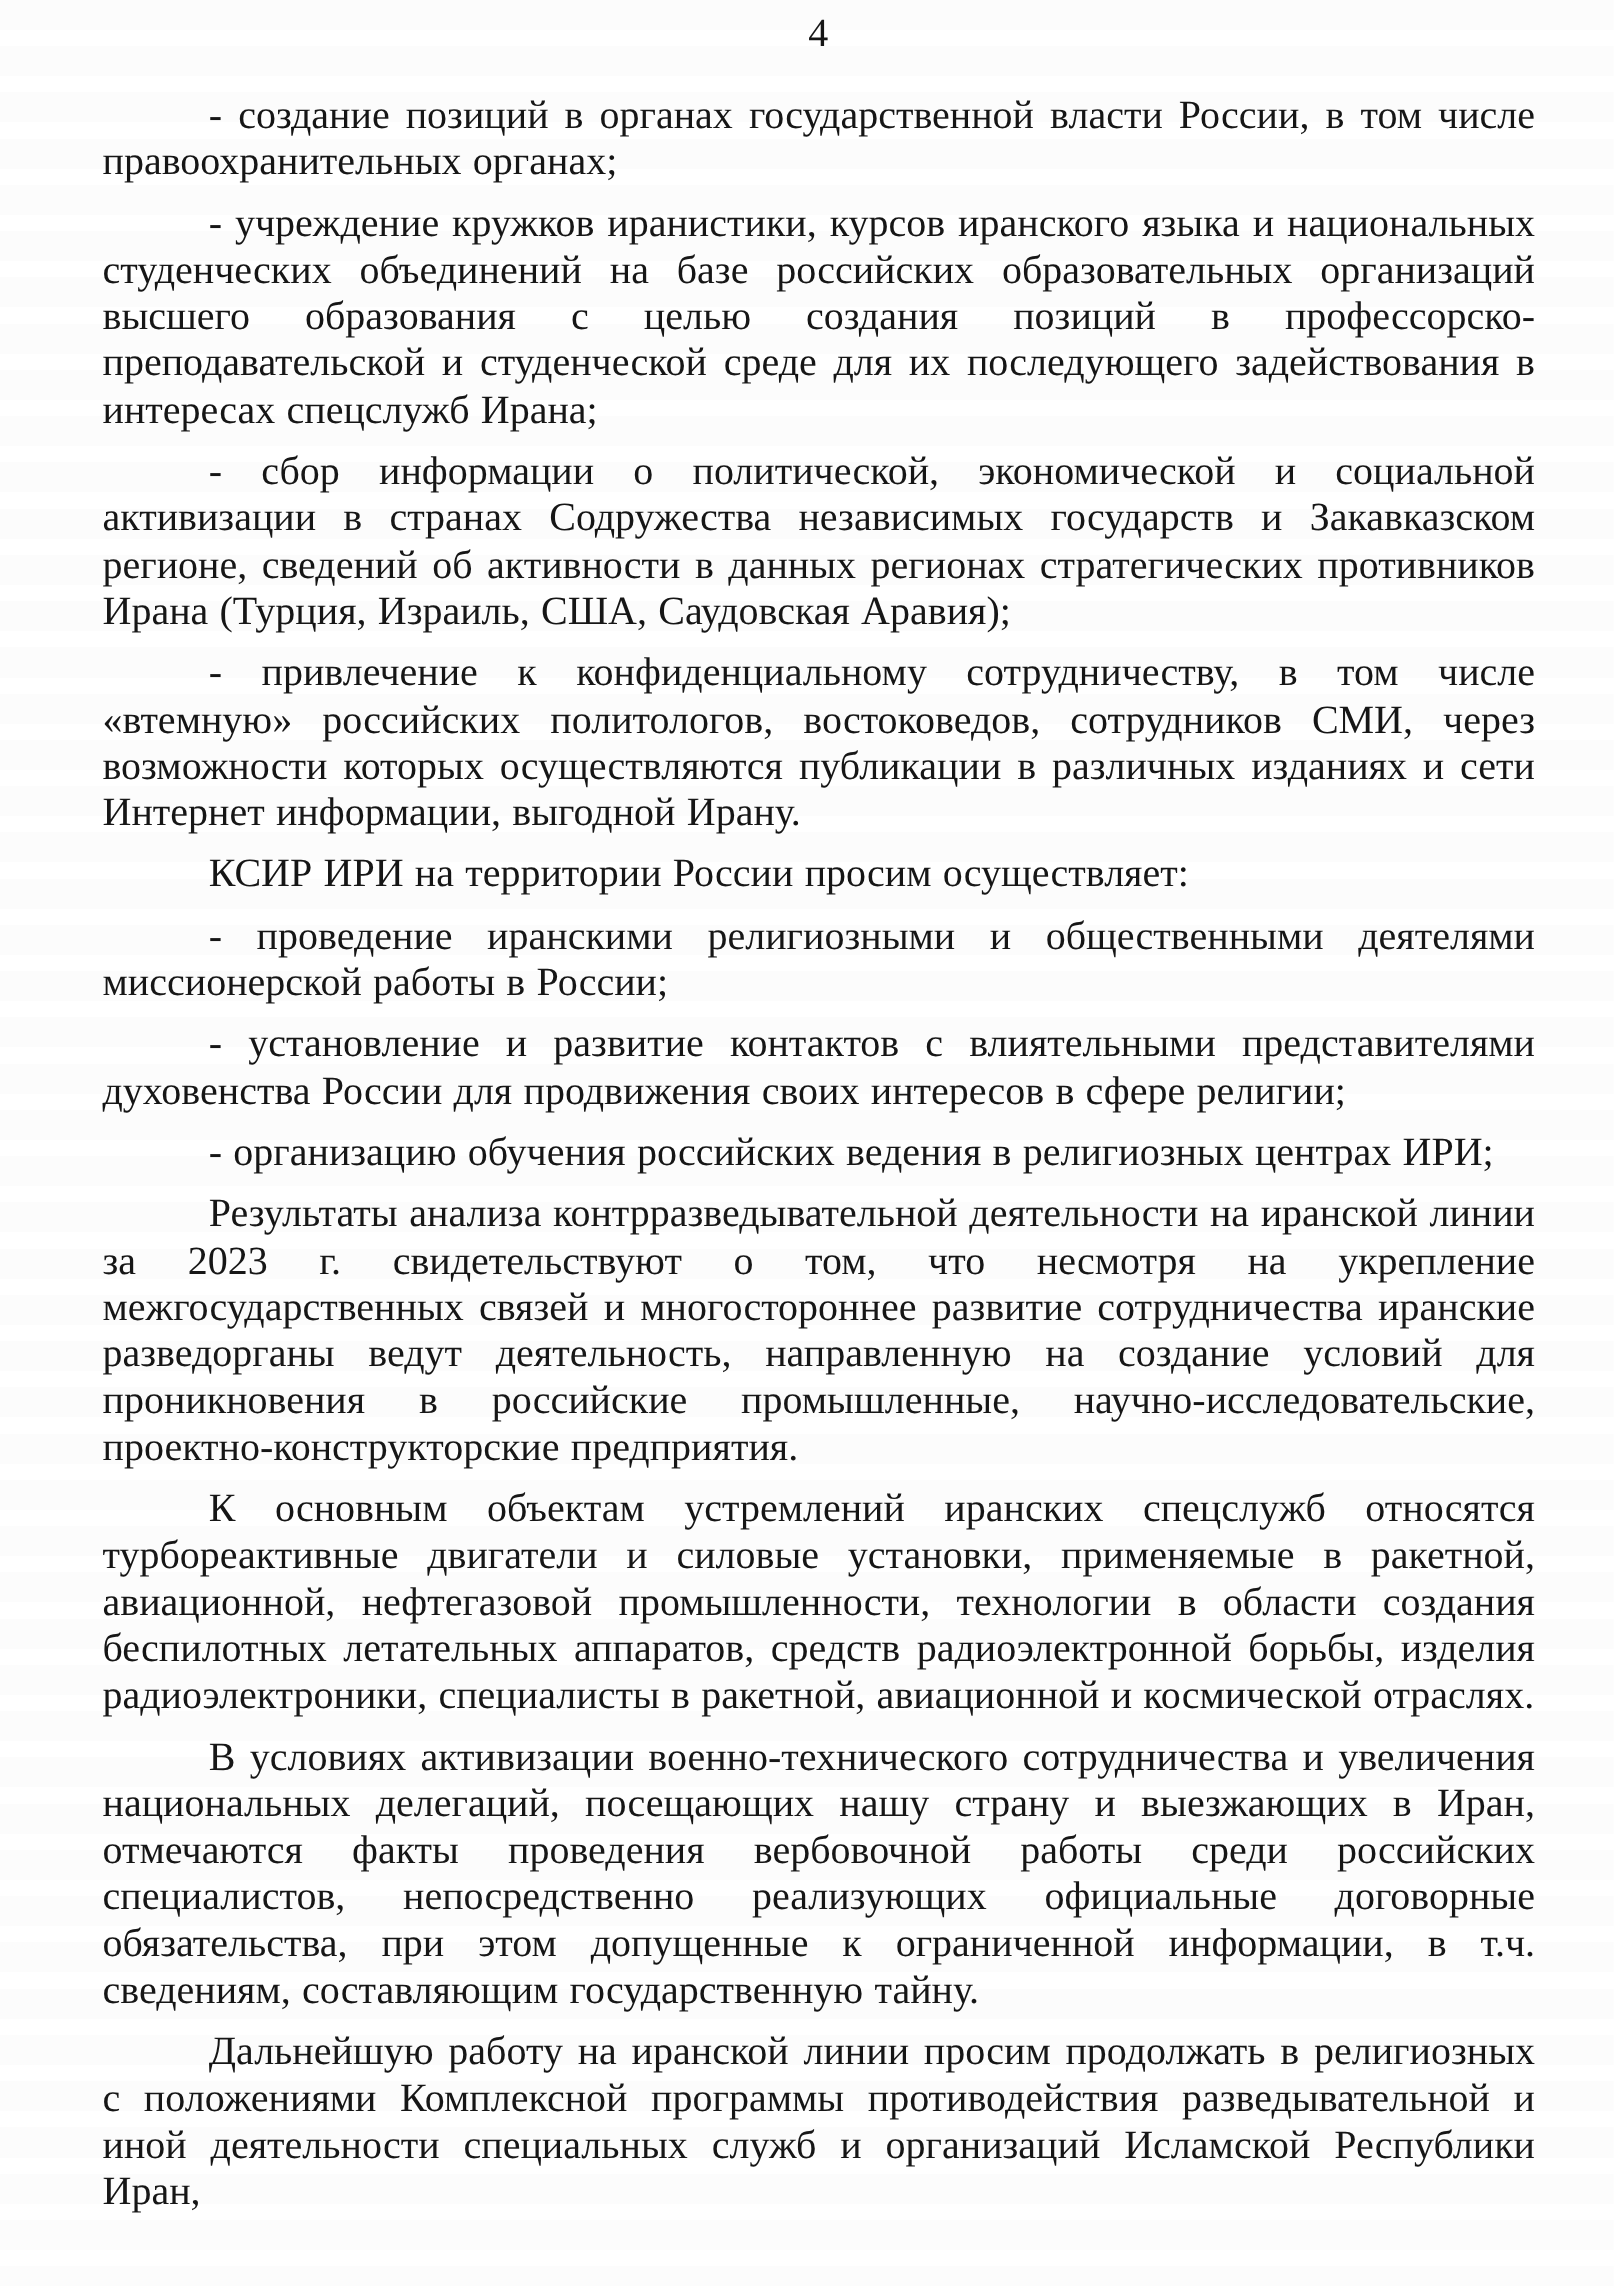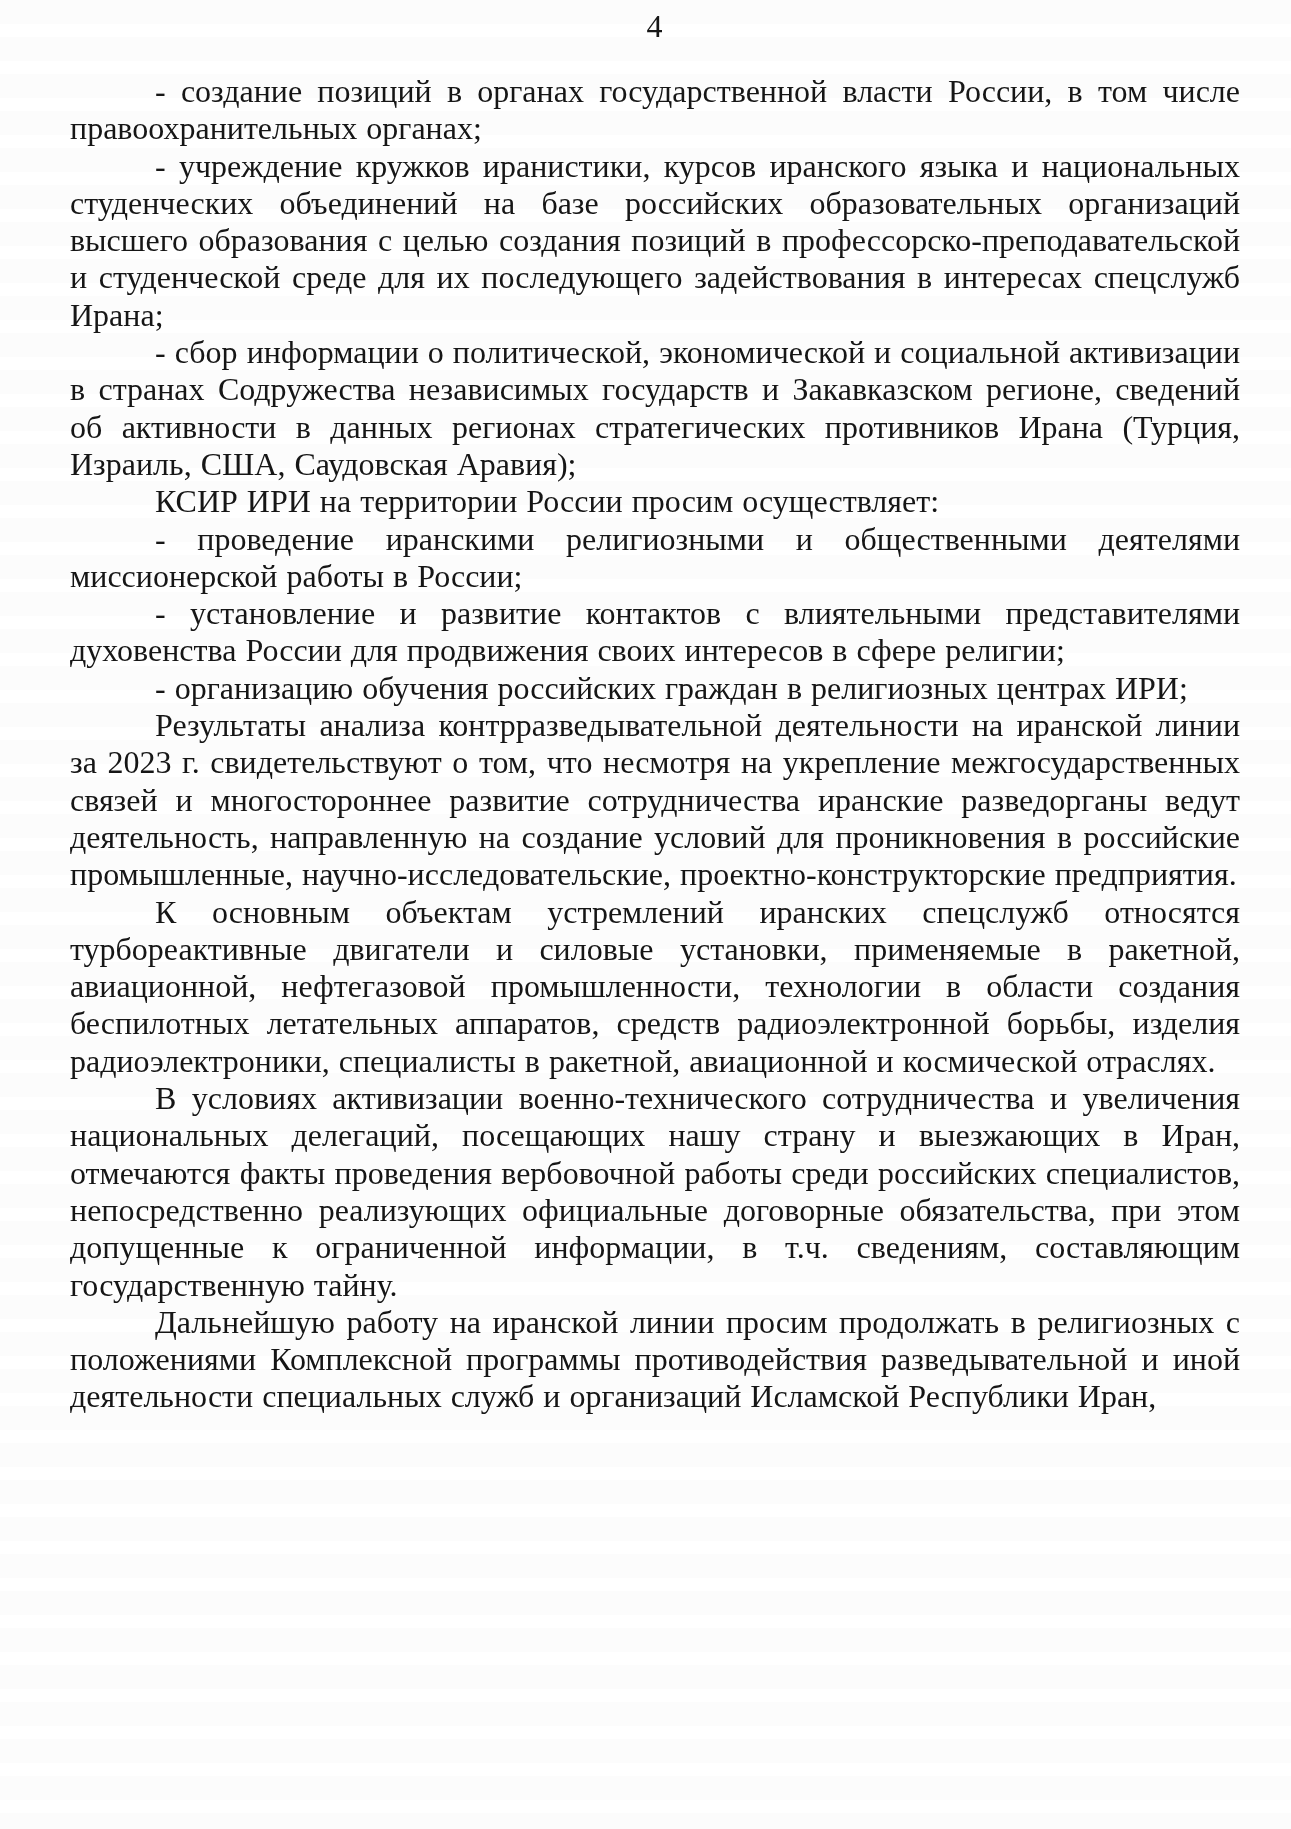--- a/index.html
+++ b/index.html
@@ -36,42 +36,43 @@
     padding: 6px 51px 0 70px;
   }
   .page-number {
     text-align: center;
     font-size: 32px;
     line-height: 40px;
     margin: 0 0 27px 0;
     letter-spacing: 1px;
   }
   .doc-body p {
-    margin: 0;
+    margin: 12px;
     font-size: 32px;
     line-height: 37.3px;
     text-align: justify;
     text-indent: 85px;
     word-spacing: 1px;
   }
 </style>
 </head>
 <body>
 
 <div class="scan-texture"></div>
 
 <main class="page">
   <div class="page-number">4</div>
 
   <section class="doc-body">
     <p>- создание позиций в органах государственной власти России, в том числе правоохранительных органах;</p>
     <p>- учреждение кружков иранистики, курсов иранского языка и национальных студенческих объединений на базе российских образовательных организаций высшего образования с целью создания позиций в профессорско-преподавательской и студенческой среде для их последующего задействования в интересах спецслужб Ирана;</p>
     <p>- сбор информации о политической, экономической и социальной активизации в странах Содружества независимых государств и Закавказском регионе, сведений об активности в данных регионах стратегических противников Ирана (Турция, Израиль, США, Саудовская Аравия);</p>
+    <p>- привлечение к конфиденциальному сотрудничеству, в том числе «втемную» российских политологов, востоковедов, сотрудников СМИ, через возможности которых осуществляются публикации в различных изданиях и сети Интернет информации, выгодной Ирану.</p>
     <p>КСИР ИРИ на территории России просим осуществляет:</p>
     <p>- проведение иранскими религиозными и общественными деятелями миссионерской работы в России;</p>
     <p>- установление и развитие контактов с влиятельными представителями духовенства России для продвижения своих интересов в сфере религии;</p>
-    <p>- организацию обучения российских граждан в религиозных центрах ИРИ;</p>
+    <p>- организацию обучения российских ведения в религиозных центрах ИРИ;</p>
     <p>Результаты анализа контрразведывательной деятельности на иранской линии за 2023 г. свидетельствуют о том, что несмотря на укрепление межгосударственных связей и многостороннее развитие сотрудничества иранские разведорганы ведут деятельность, направленную на создание условий для проникновения в российские промышленные, научно-исследовательские, проектно-конструкторские предприятия.</p>
     <p>К основным объектам устремлений иранских спецслужб относятся турбореактивные двигатели и силовые установки, применяемые в ракетной, авиационной, нефтегазовой промышленности, технологии в области создания беспилотных летательных аппаратов, средств радиоэлектронной борьбы, изделия радиоэлектроники, специалисты в ракетной, авиационной и космической отраслях.</p>
     <p>В условиях активизации военно-технического сотрудничества и увеличения национальных делегаций, посещающих нашу страну и выезжающих в Иран, отмечаются факты проведения вербовочной работы среди российских специалистов, непосредственно реализующих официальные договорные обязательства, при этом допущенные к ограниченной информации, в т.ч. сведениям, составляющим государственную тайну.</p>
     <p>Дальнейшую работу на иранской линии просим продолжать в религиозных с положениями Комплексной программы противодействия разведывательной и иной деятельности специальных служб и организаций Исламской Республики Иран,</p>
   </section>
 </main>
 
 </body></html>

